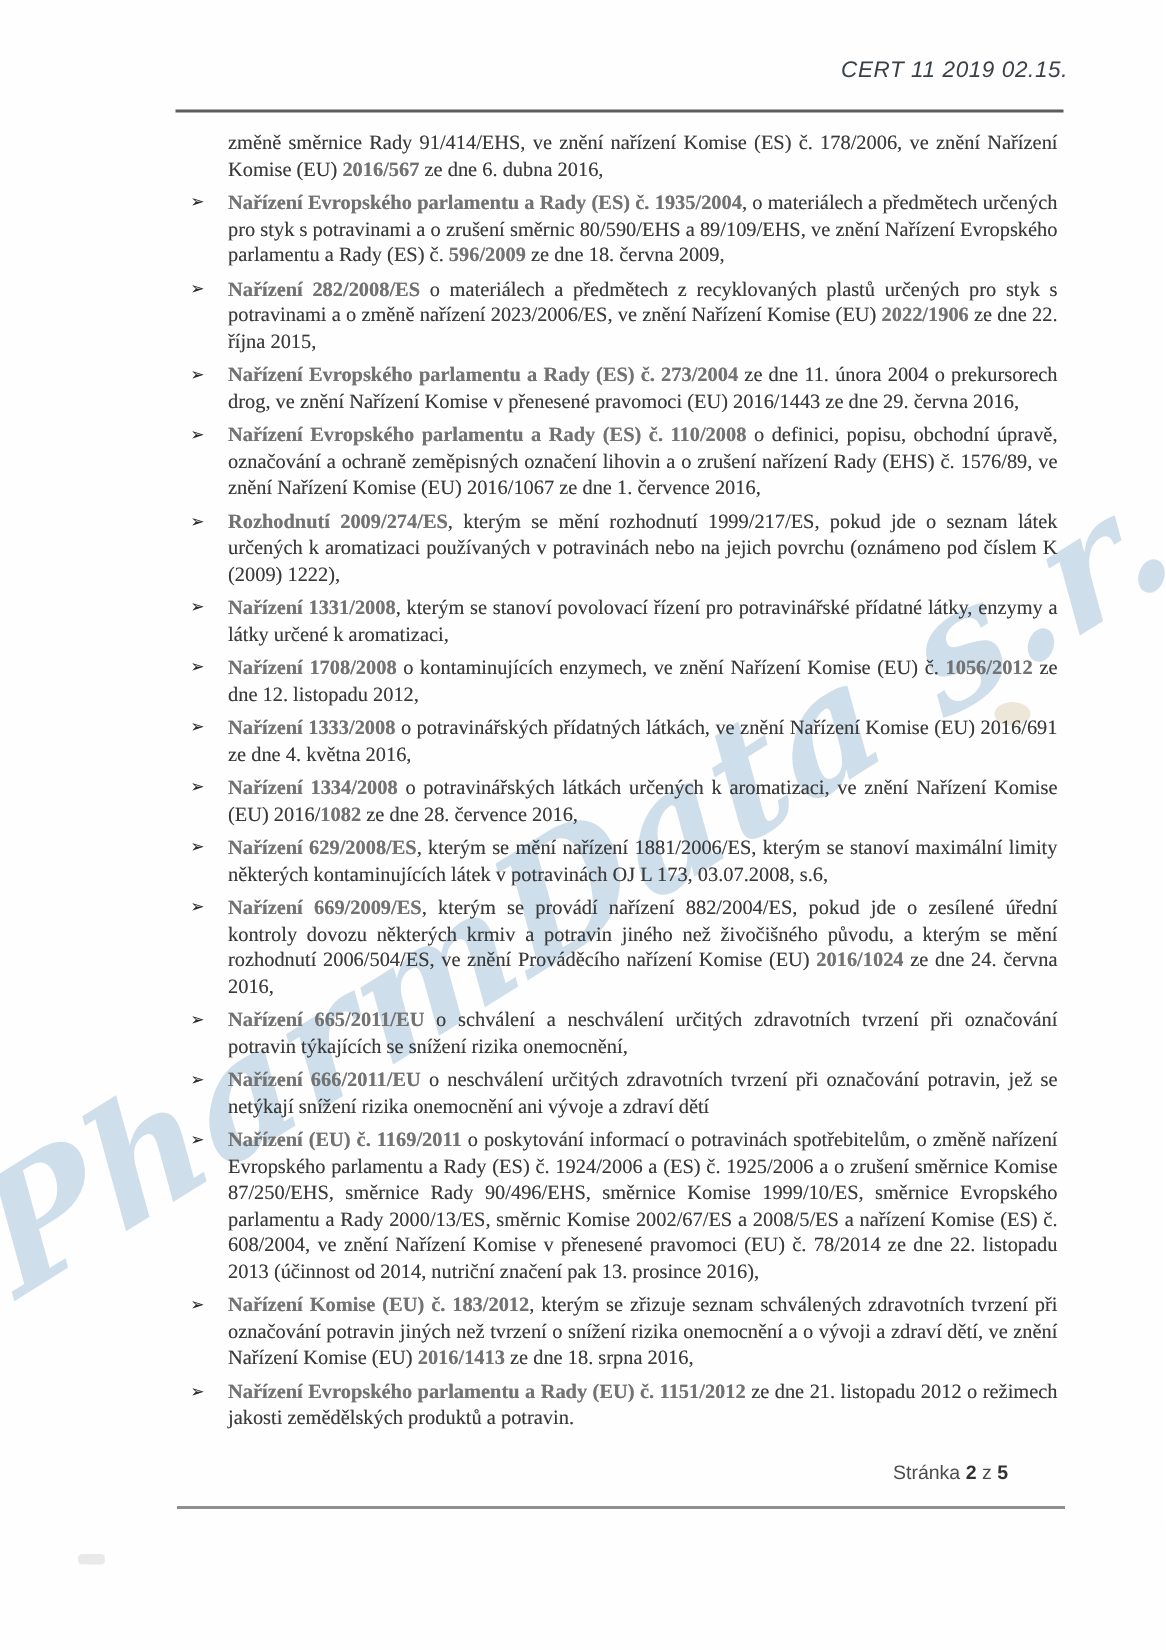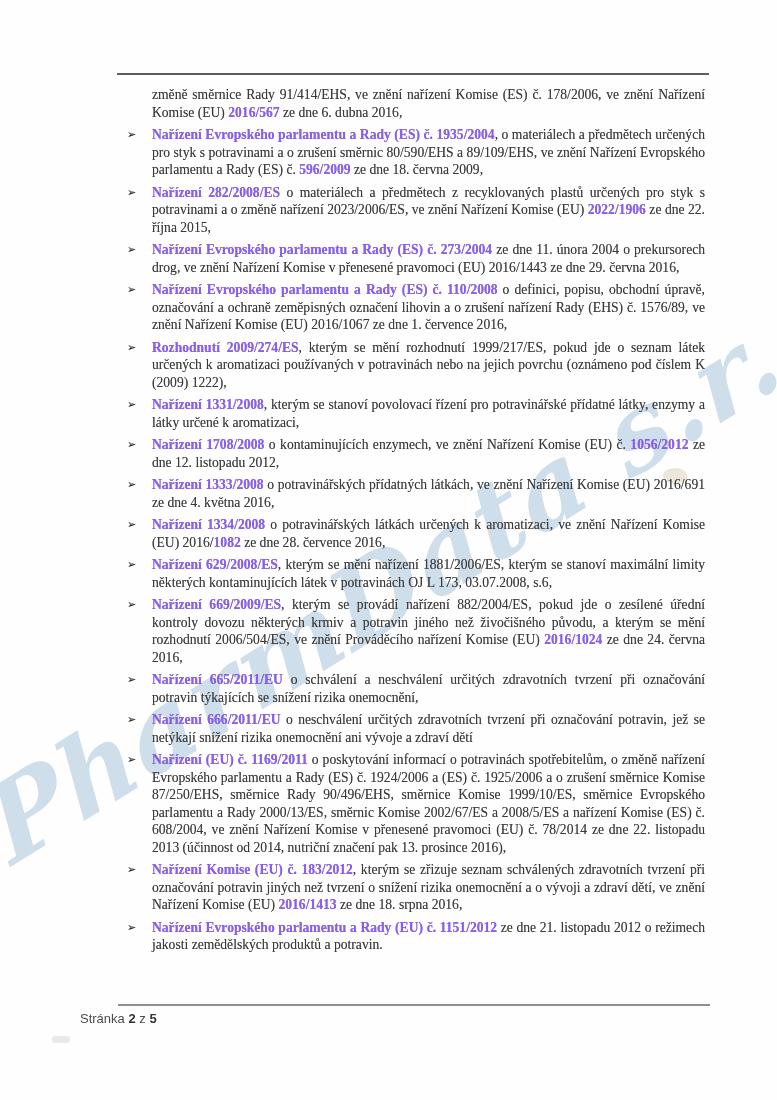--- a/index.html
+++ b/index.html
@@ -38,29 +38,29 @@
     font-size:13.6px; line-height:17.5px; color:#3a3a3a;
     text-shadow:0 0 0.4px rgba(70,70,70,0.55);
   }
   .item { position:relative; margin-bottom:5px; }
   .item .bullet {
     position:absolute; left:-25px; top:0px;
     font-family:"DejaVu Sans", sans-serif;
     font-size:11px; color:#2a2a2a;
   }
   .item .txt { text-align:justify; }
-  .item .b { font-weight:bold; color:#8b5cf6; }
+  .item .b { font-weight:bold; color:#737373; }
   
   .footer-rule {
     position:absolute; left:118px; top:1004px; width:592px; height:2px;
     background:#8f8f8f; z-index:2;
   }
   .footer-text {
-    position:absolute; left:80px; top:1011px; width:592px;
-    text-align:left;
+    position:absolute; left:80px; top:974px; width:592px;
+    text-align:right;
     font-family:"Liberation Sans", sans-serif;
     font-size:13px; color:#4c4c4c; z-index:2;
   }
   .footer-text .num { font-weight:bold; color:#333; }
   
   .artifact-1 {
     position:absolute; left:52px; top:1036px; width:18px; height:7px;
     background:#e9e9e9; border-radius:3px; z-index:0;
   }
   .artifact-2 {
@@ -71,20 +71,21 @@
 </head>
 <body>
 
 <div class="page">
 
   <div class="watermark">PharmData s.r.o.</div>
 
   <div class="artifact-1"></div>
   <div class="artifact-2"></div>
 
+  <div class="header-code">CERT 11 2019 02.15.</div>
 
   <div class="top-rule"></div>
 
   <div class="doc-body">
       <div class="item">
         <div class="txt"><span>změně směrnice Rady 91/414/EHS, ve znění nařízení Komise (ES) č. 178/2006, ve znění Nařízení Komise (EU) </span><span class="b">2016/567</span><span> ze dne 6. dubna 2016,</span></div>
       </div>
       <div class="item">
         <span class="bullet">➢</span>
         <div class="txt"><span class="b">Nařízení Evropského parlamentu a Rady (ES) č. 1935/2004</span><span>, o materiálech a předmětech určených pro styk s potravinami a o zrušení směrnic 80/590/EHS a 89/109/EHS, ve znění Nařízení Evropského parlamentu a Rady (ES) č. </span><span class="b">596/2009</span><span> ze dne 18. června 2009,</span></div>

